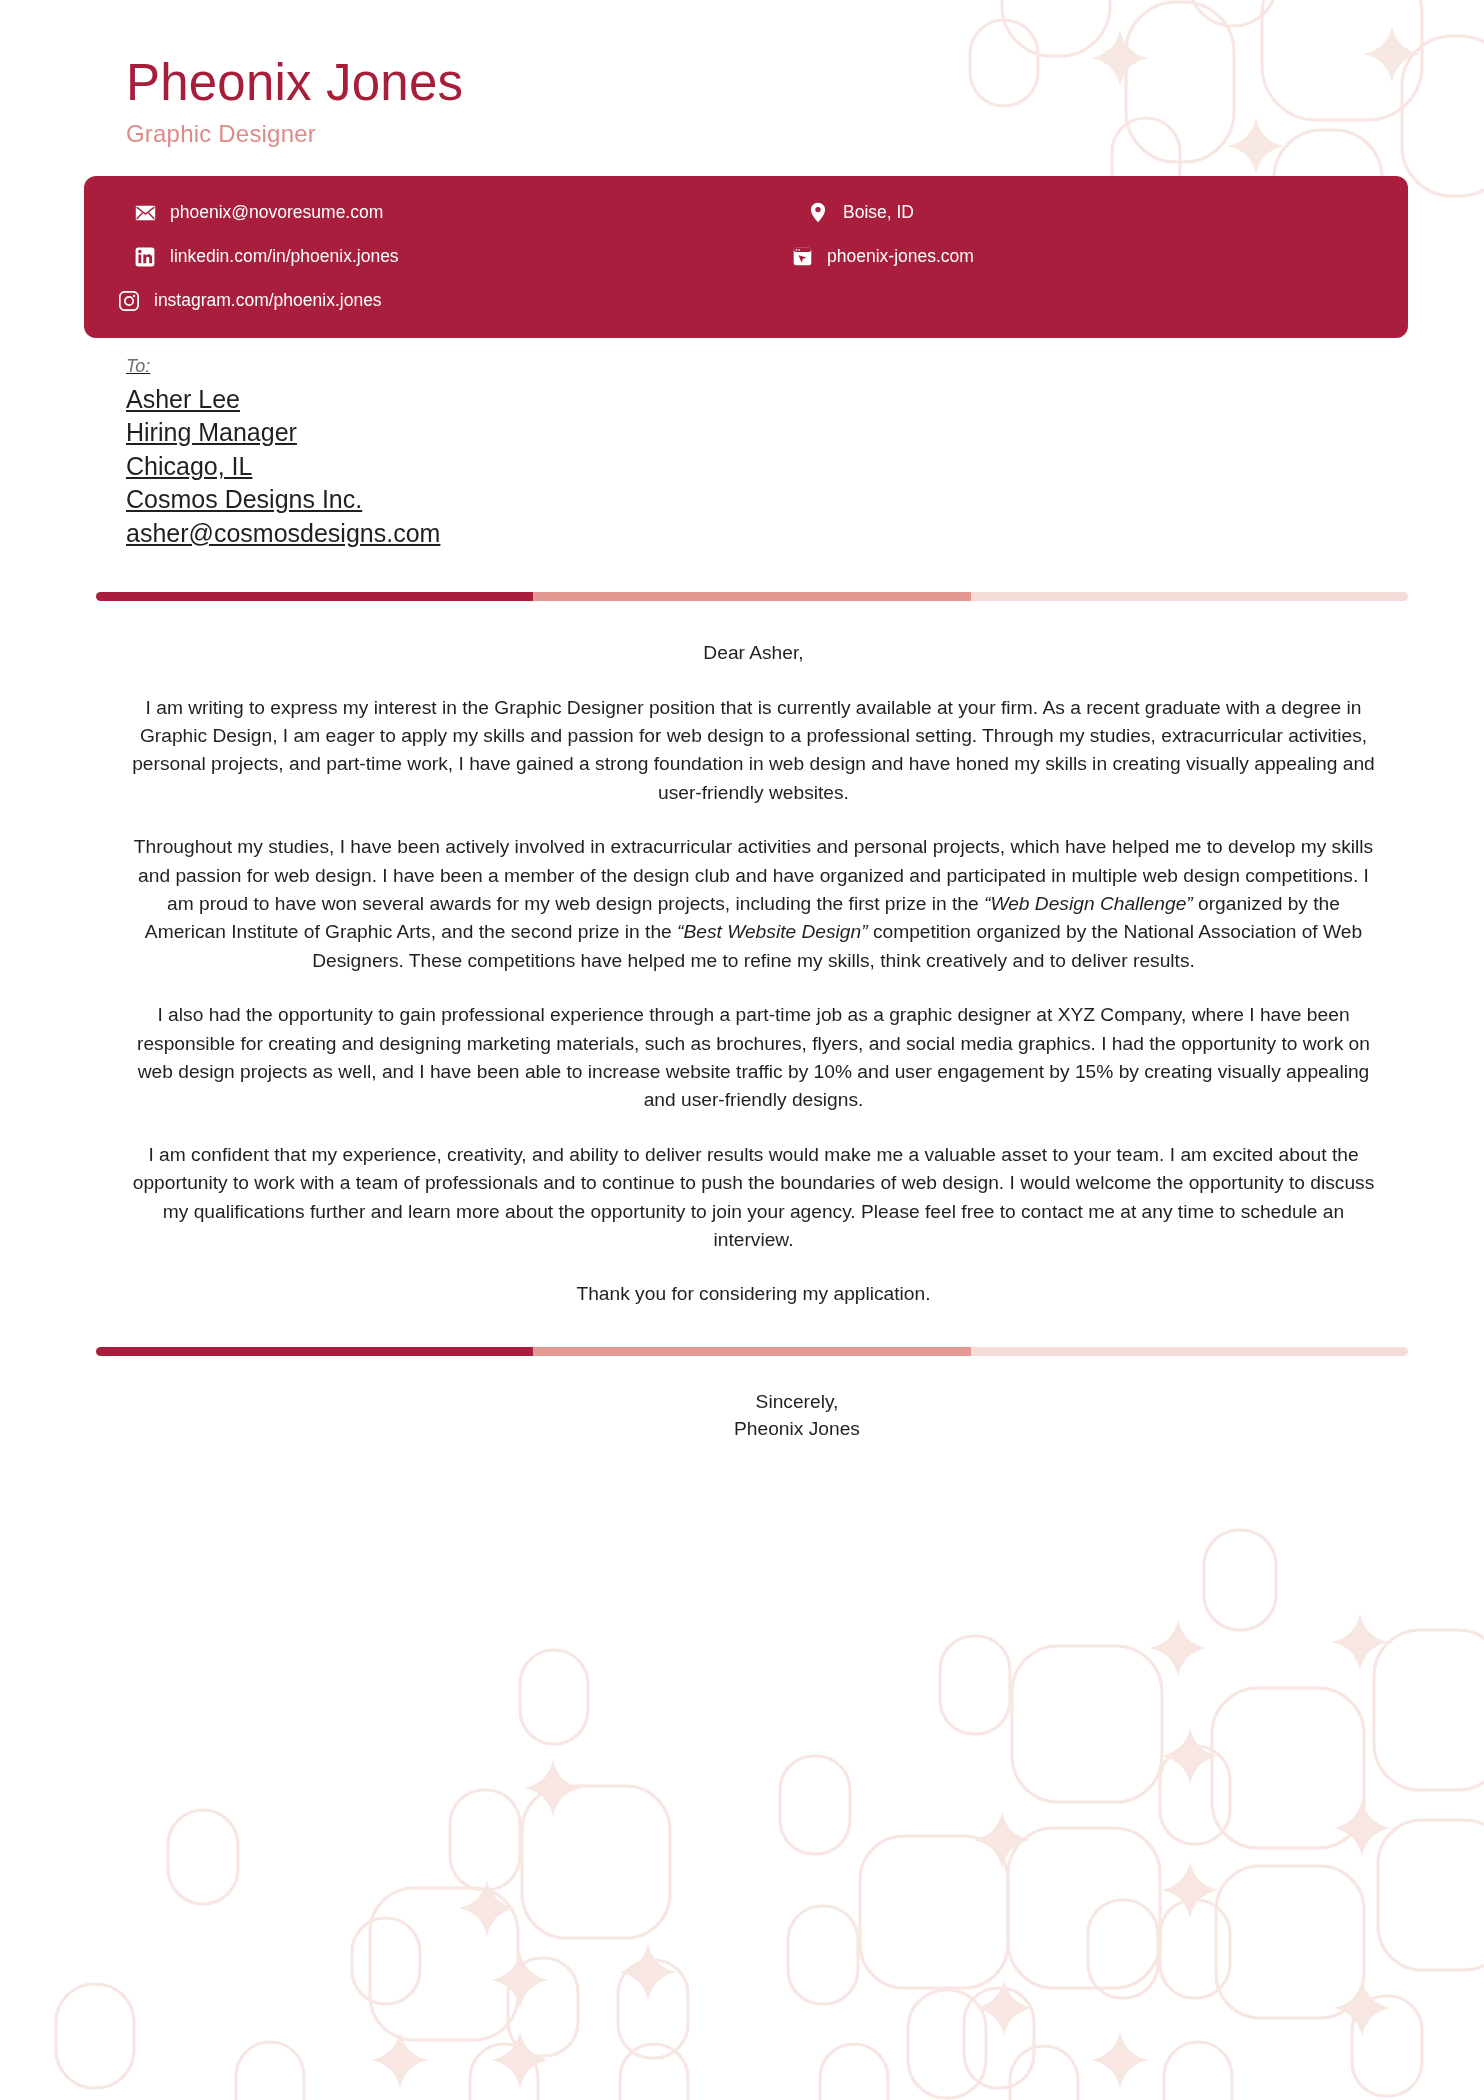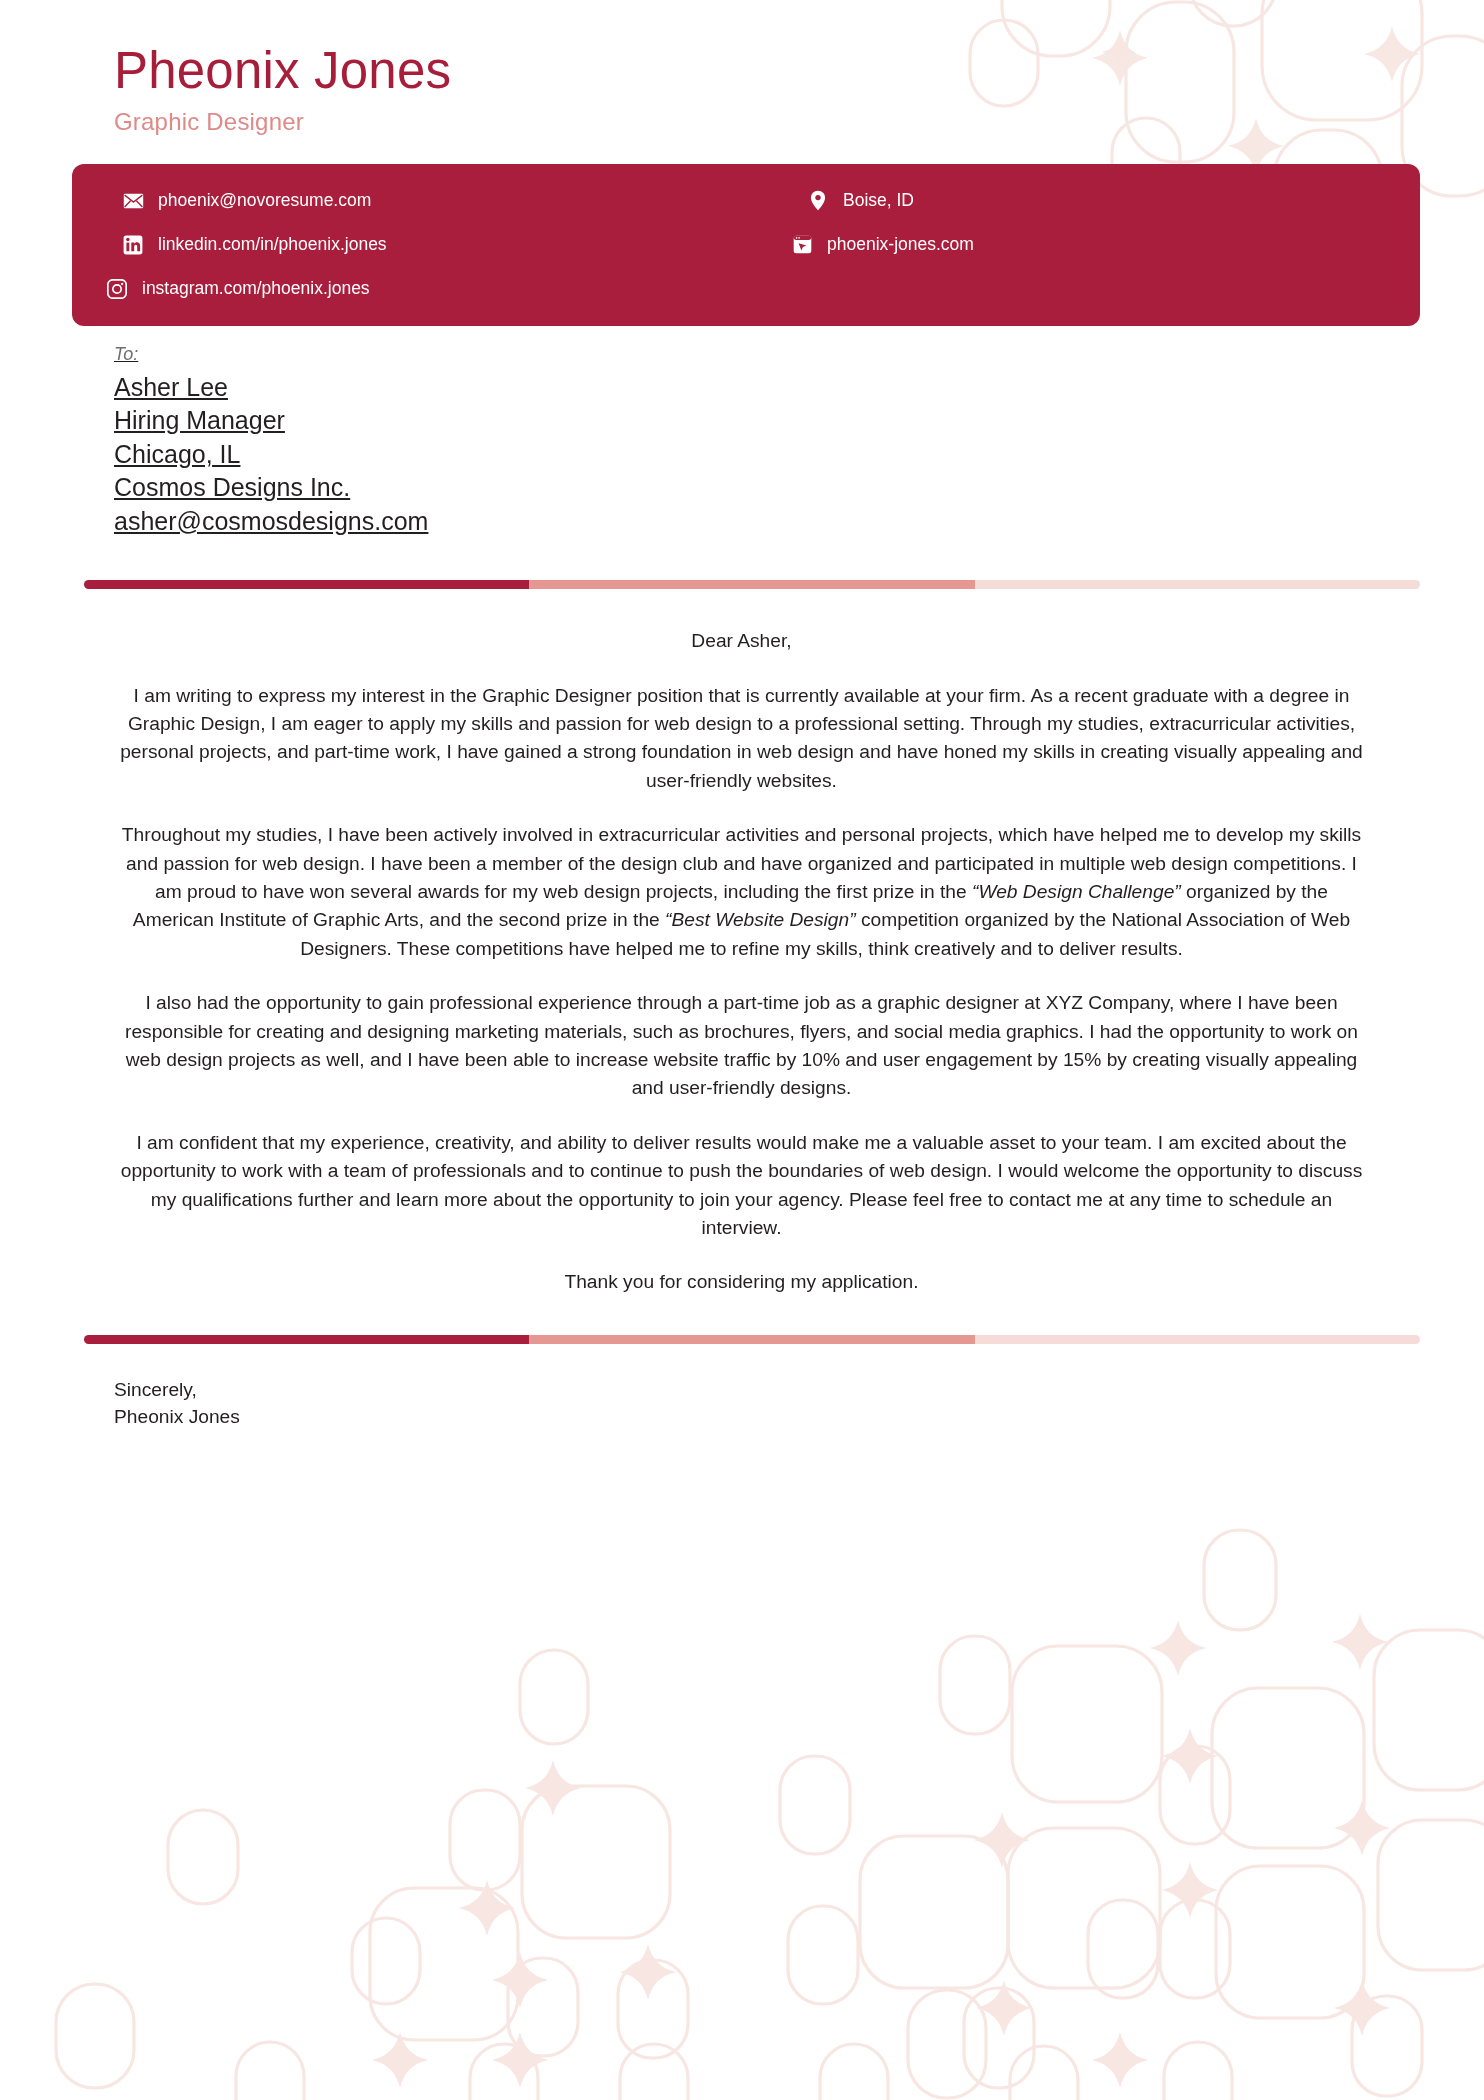--- a/index.html
+++ b/index.html
@@ -22,21 +22,21 @@
     inset: 0;
     pointer-events: none;
     z-index: 0;
   }
   .deco-layer svg { display: block; }
 
   
   .page {
     position: relative;
     z-index: 2;
-    padding: 4px;
+    padding: 16px;
   }
 
   
   .header {
     padding: 38px 110px 0 110px;
   }
   .name {
     font-size: 51px;
     font-weight: 400;
     letter-spacing: 0.2px;
@@ -134,20 +134,21 @@
     height: 9px;
   }
 
   .signature {
     margin: 32px 0 0 110px;
   }
   .signature div {
     font-size: 19.2px;
     line-height: 1.42;
     color: #231f20;
+    text-align: center;
   }
 </style>
 </head>
 <body>
 
 <div class="deco-layer">
   <svg width="1484" height="2100" viewBox="0 0 1484 2100" xmlns="http://www.w3.org/2000/svg">
     <defs>
 
       <g id="star4">

